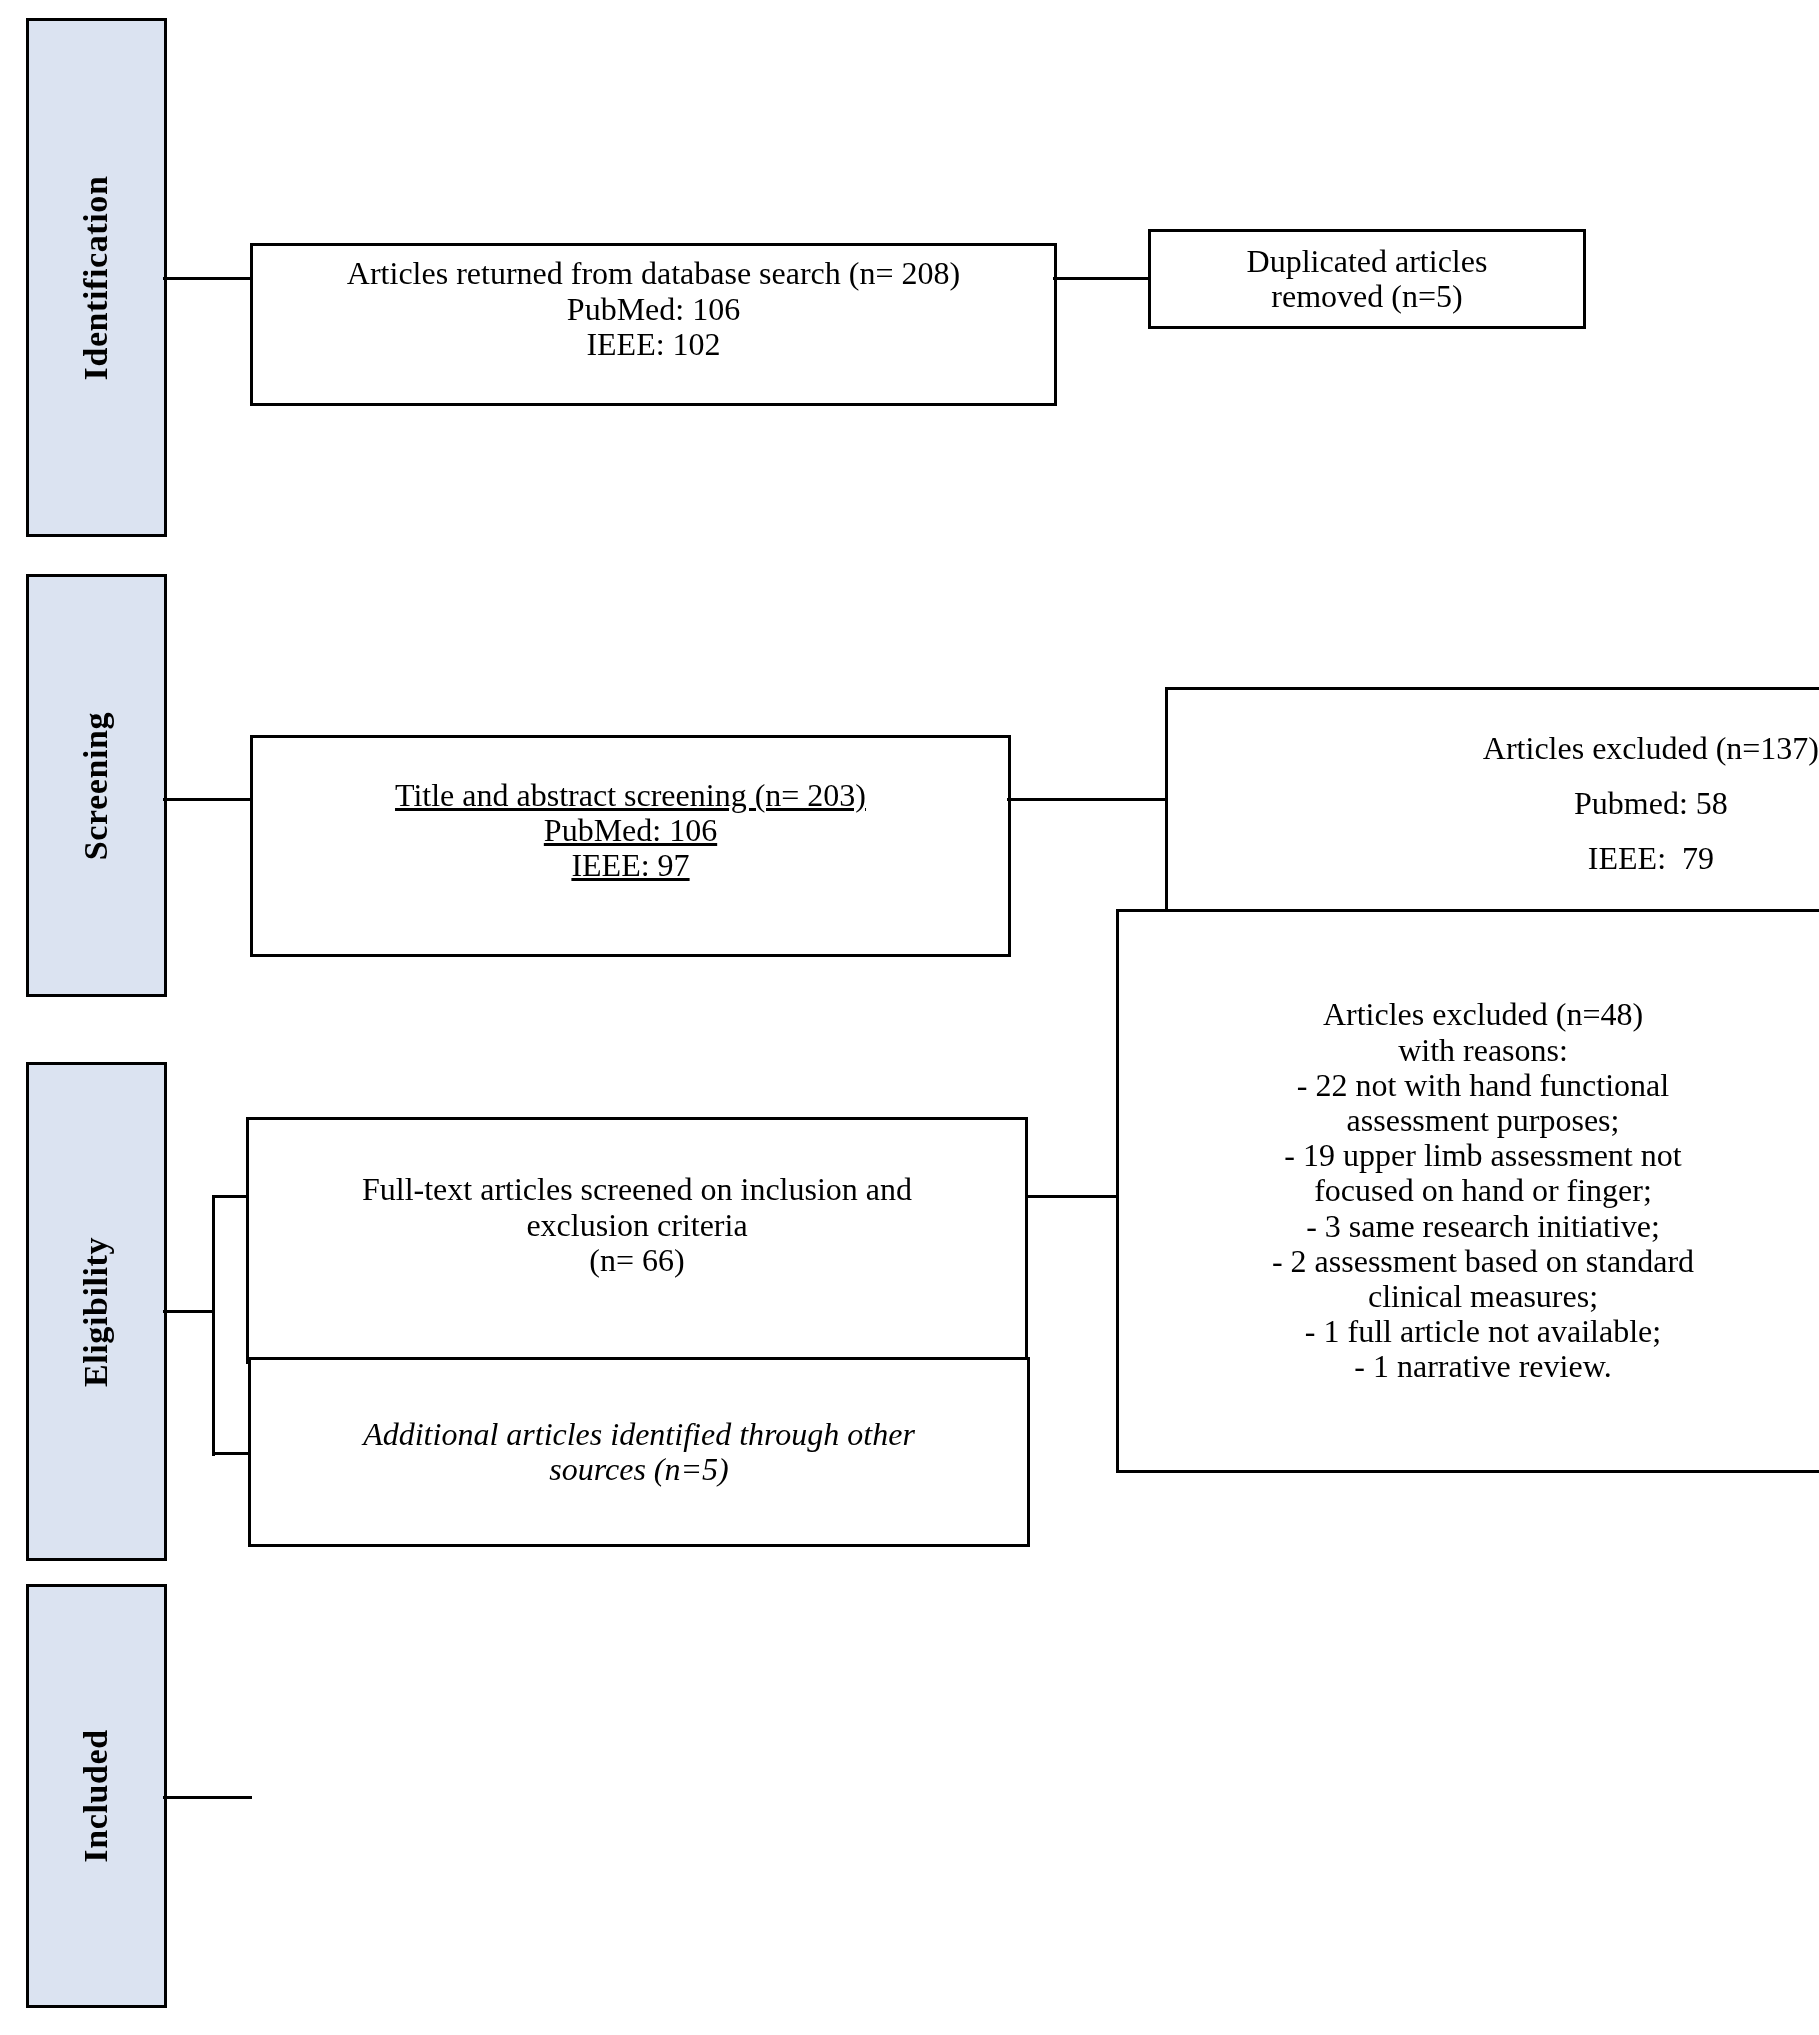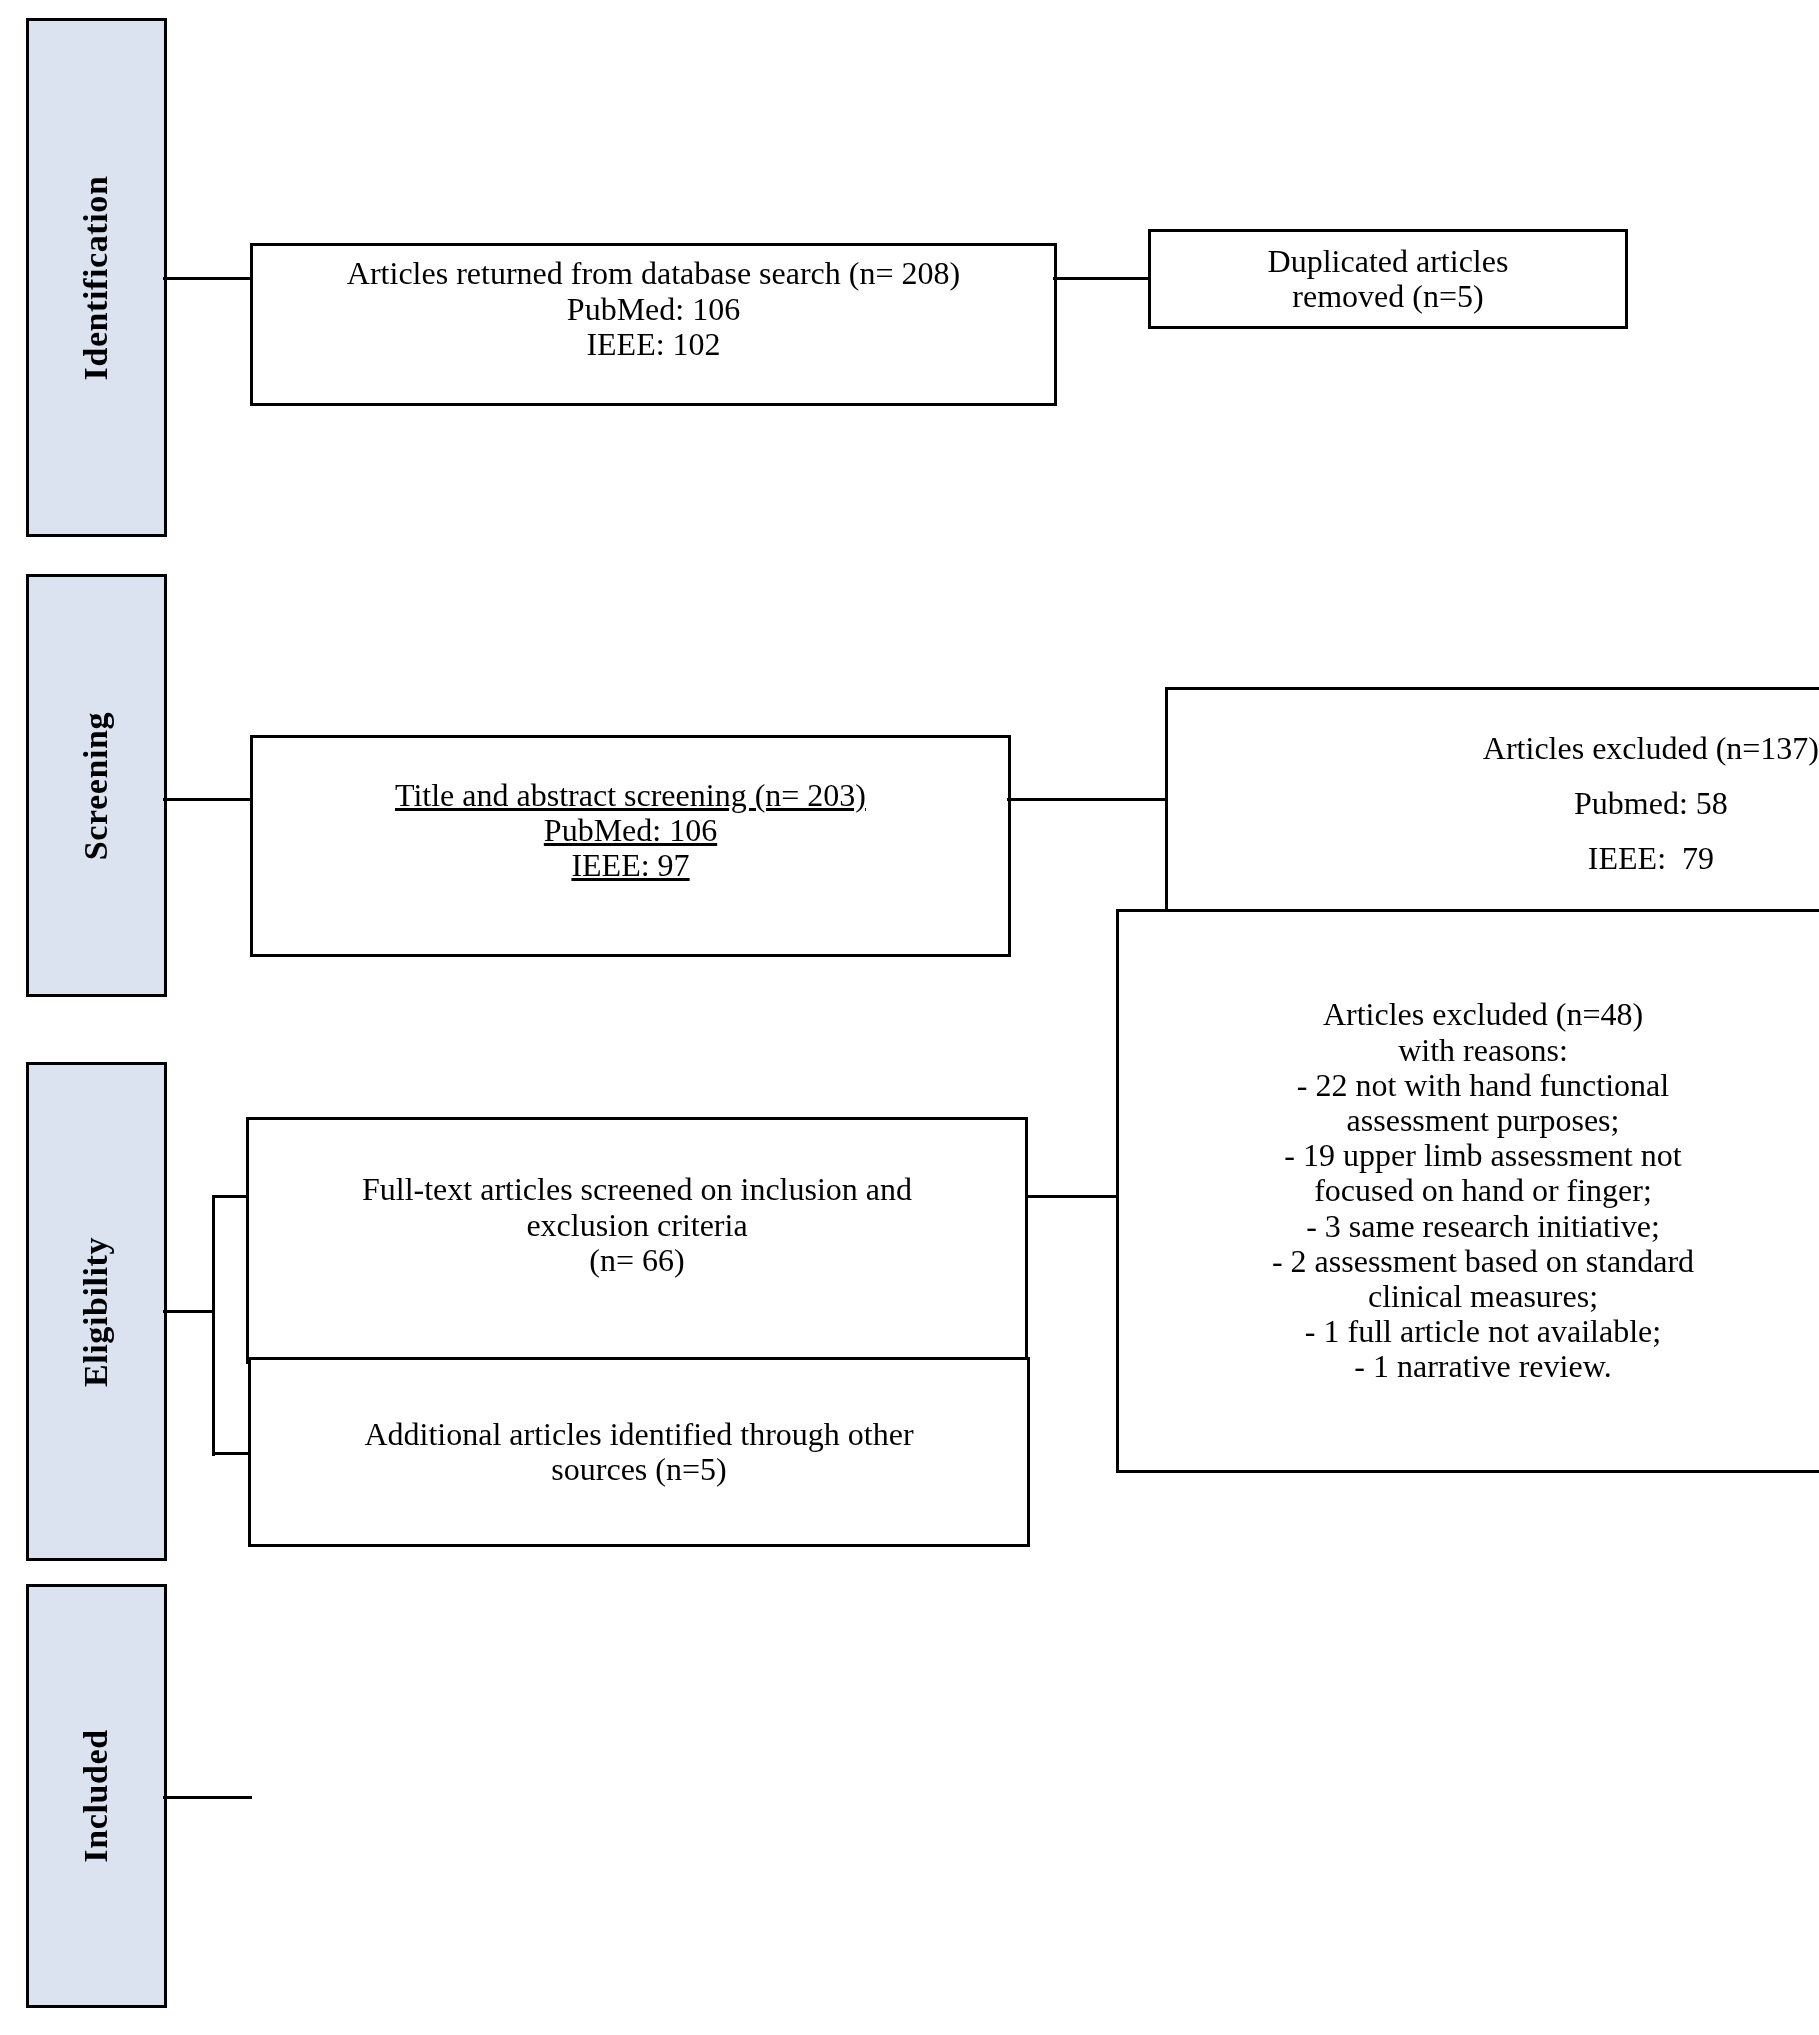--- a/index.html
+++ b/index.html
@@ -70,21 +70,21 @@
     <span class="label">Included</span>
   </div>
 
   <div class="hline" style="left:163px; top:277px; width:89px; height:3.3px;"></div>
   <div class="fbox shift-up" style="left:250px; top:199px; width:807px; height:163px;">
     <div class="btext">Articles returned from database search (n= 208)
 PubMed: 106
 IEEE: 102</div>
   </div>
   <div class="hline" style="left:1053px; top:277px; width:97px; height:3.3px;"></div>
-  <div class="fbox" style="left:1148px; top:229px; width:480px; height:100px;">
+  <div class="fbox" style="left:1148px; top:229px; width:438px; height:100px;">
     <div class="btext">Duplicated articles
 removed (n=5)</div>
   </div>
 
   <div class="hline" style="left:163px; top:798px; width:89px; height:3.3px;"></div>
   <div class="fbox shift-up" style="left:250px; top:691px; width:761px; height:222px;text-decoration:underline;">
     <div class="btext">Title and abstract screening (n= 203)
 PubMed: 106
 IEEE: 97</div>
   </div>
@@ -112,21 +112,21 @@
 - 22 not with hand functional
 assessment purposes;
 - 19 upper limb assessment not
 focused on hand or finger;
 - 3 same research initiative;
 - 2 assessment based on standard
 clinical measures;
 - 1 full article not available;
 - 1 narrative review.</div>
   </div>
-  <div class="fbox" style="left:248px; top:1357px; width:782px; height:190px;">
+  <div class="fbox" style="left:248px; top:1357px; width:782px; height:190px;font-style:italic;">
     <div class="btext">Additional articles identified through other
 sources (n=5)</div>
   </div>
 
   <div class="hline" style="left:163px; top:1796px; width:89px; height:3.3px;"></div>
 
 </div>
 
 
 </body></html>

